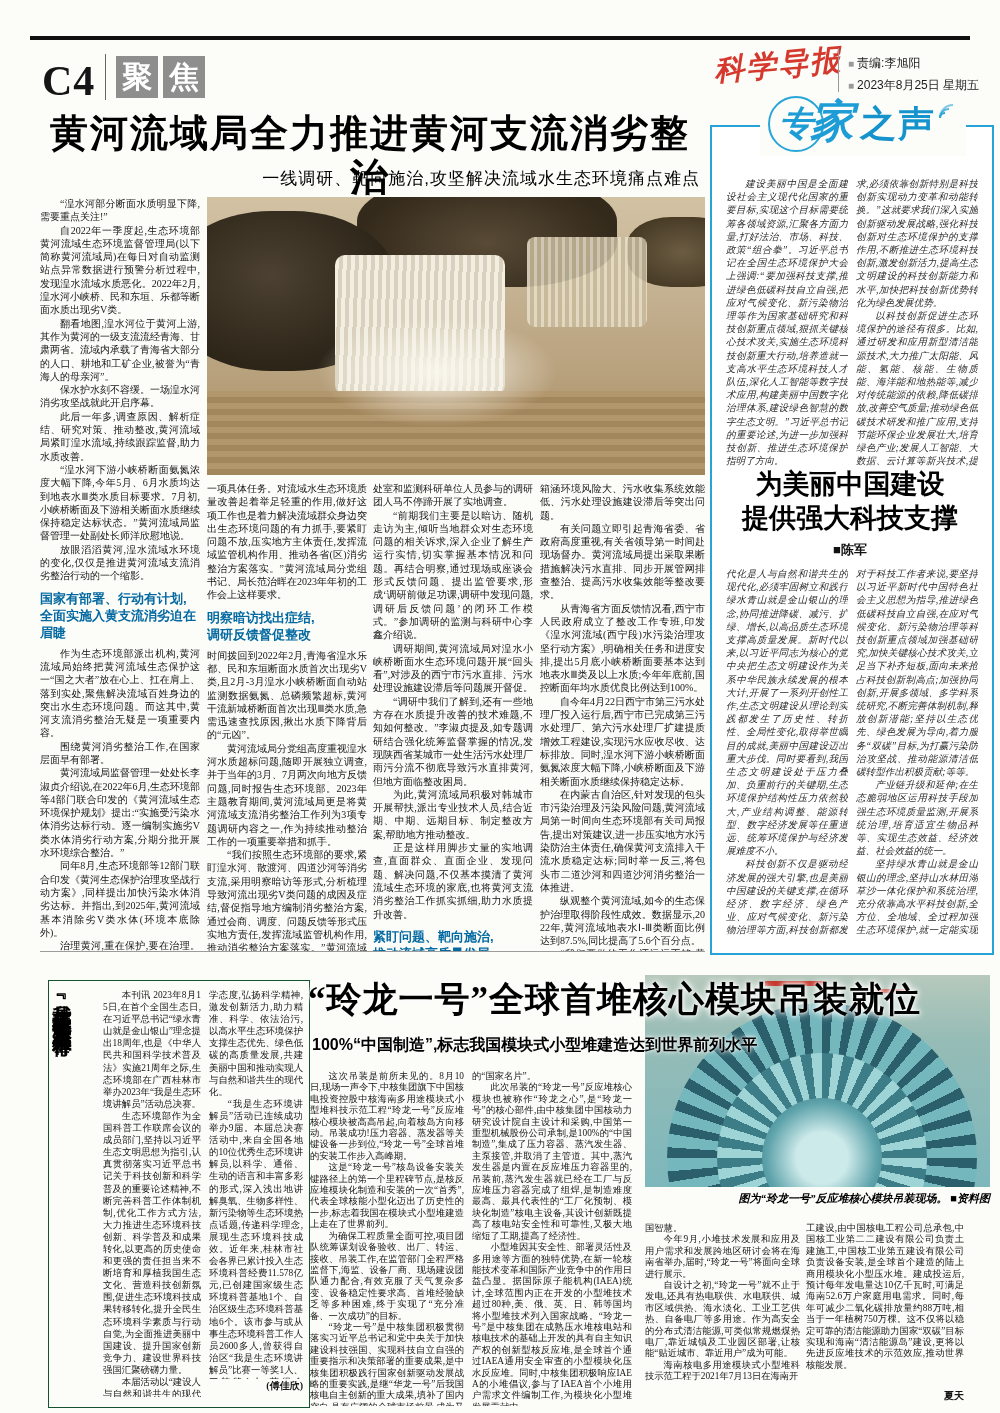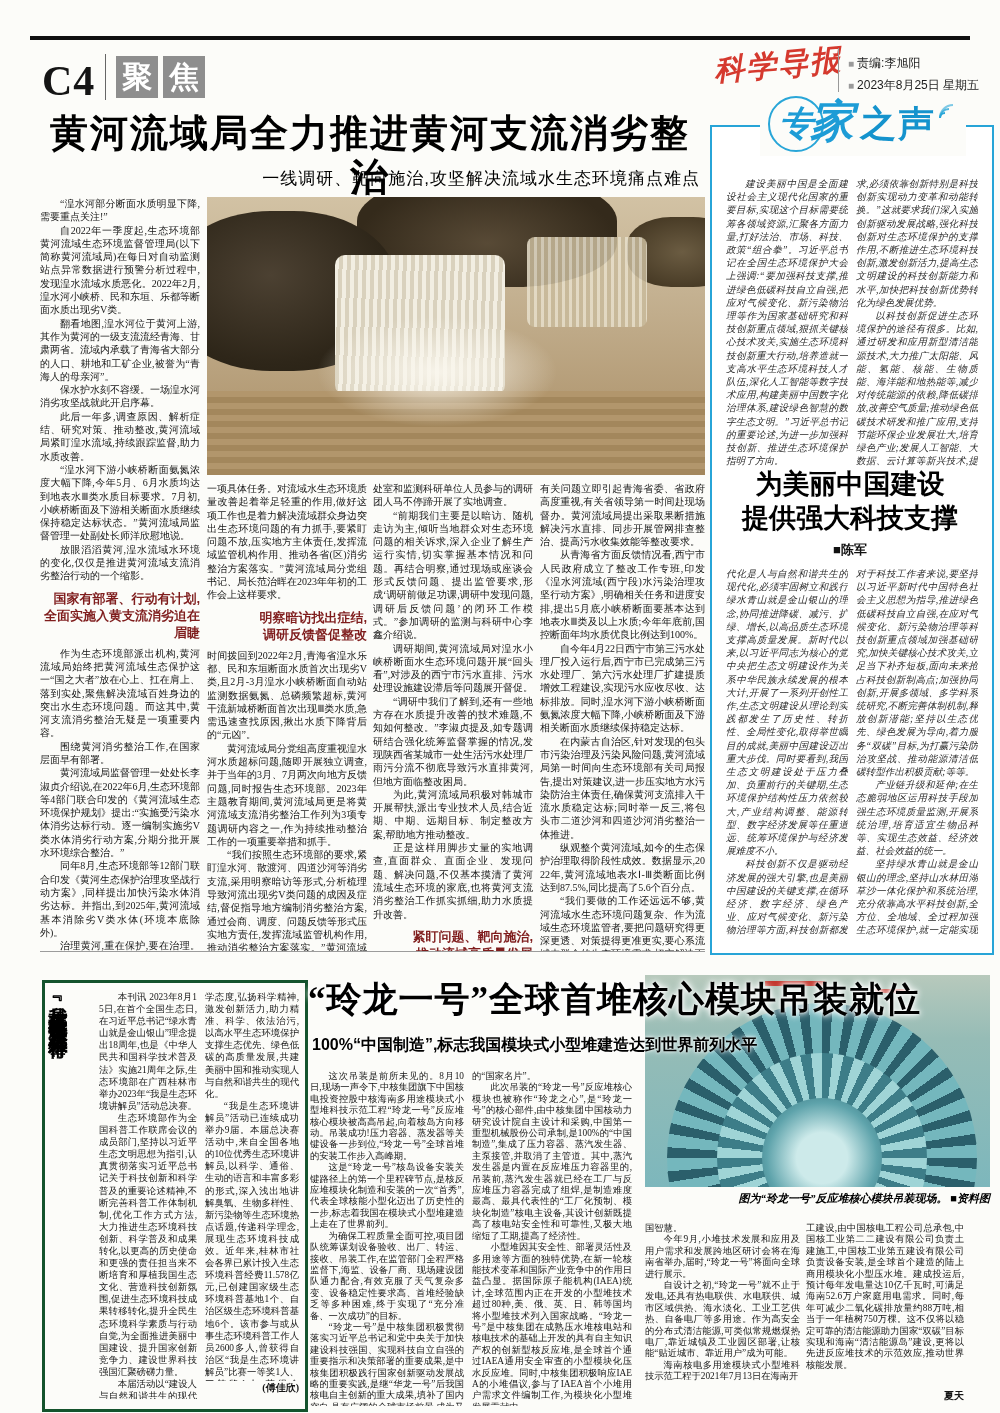--- a/index.html
+++ b/index.html
@@ -20,21 +20,21 @@
   .hdr-meta{left:848px;top:53px;font:12px/1.8 "Liberation Sans",sans-serif;color:#1c1c1c;white-space:nowrap;}
   .hdr-meta .sq{color:#9a9a9a;font-size:10px;margin-right:3px;}
   
   .main-headline{left:40px;top:112px;width:660px;text-align:center;
                  font:bold 38px/1.15 "Liberation Sans",sans-serif;letter-spacing:2px;color:#000;}
   .main-deck{left:40px;top:169px;width:660px;text-align:right;
              font:17px/1.2 "Liberation Sans",sans-serif;letter-spacing:1px;color:#000;}
   .bodycol{position:absolute;overflow:hidden;font:10px/13.3px "Liberation Serif",serif;}
   .bodycol p{margin:0;text-indent:2em;text-align:justify;word-break:break-all;}
   .cont p:first-child{text-indent:0;}
-  .inline-sub{font:bold 13px/17px "Liberation Sans",sans-serif;margin:7px 0 6px;color:#7f1d1d;text-align:right;}
+  .inline-sub{font:bold 13px/17px "Liberation Sans",sans-serif;margin:7px 0 6px;color:#0369a1;}
   
   .river-photo{left:207px;top:197px;width:498px;height:278px;overflow:hidden;
                background:linear-gradient(#d2c2a4 0%,#c4b191 35%,#b59d78 70%,#a78b62 100%);}
   .rp{position:absolute;}
   .rp-rock-l{left:-40px;top:14px;width:230px;height:160px;border-radius:45%;
              background:radial-gradient(ellipse at 45% 40%,#4c4132 0%,#2e2619 65%,#241e12 100%);}
   .rp-rock-m{left:150px;top:-20px;width:260px;height:110px;border-radius:40%;
              background:radial-gradient(ellipse at 50% 60%,#584a36 0%,#342a1b 70%);}
   .rp-falls{left:128px;top:58px;width:170px;height:140px;border-radius:10px;
             background:repeating-linear-gradient(92deg,#f2eee2 0 4px,#d9d1bd 4px 8px);}
@@ -56,21 +56,21 @@
   .logo-jia{color:#1d9cd6;font:bold italic 44px/1 "DejaVu Serif",serif;margin:-6px 0 0 -14px;}
   .logo-zhisheng{color:#1593cd;font:bold 36px/1 "Liberation Sans",sans-serif;letter-spacing:2px;margin-left:6px;}
   .sigicon{margin:-22px 0 0 2px;}
   .expcol{position:absolute;overflow:hidden;font:italic 9.6px/13.2px "Liberation Serif",serif;color:#2b2b2b;}
   .expcol p{margin:0;text-indent:2em;text-align:justify;word-break:break-all;}
   .exp-title{left:722px;top:468px;width:256px;text-align:center;
              font:bold 27px/1.25 "Liberation Sans",sans-serif;color:#000;}
   .exp-byline{left:722px;top:543px;width:256px;text-align:center;
               font:bold 13px/1 "Liberation Sans",sans-serif;color:#111;}
   
-  .award-box{left:42px;top:980px;width:260px;height:426px;border:3px solid #14532d;background:#fcfcf9;}
+  .award-box{left:48px;top:980px;width:260px;height:426px;border:1px solid #14532d;background:#fcfcf9;}
   .vtitle{position:absolute;left:4px;top:6px;height:412px;writing-mode:vertical-rl;text-orientation:upright;
           font:bold 19px/1 "Liberation Sans",sans-serif;letter-spacing:2px;color:#000;}
   .awardcol{position:absolute;overflow:hidden;font:9.4px/12.1px "Liberation Serif",serif;}
   .awardcol p{margin:0;text-indent:2em;text-align:justify;word-break:break-all;}
   .signoff{text-align:right;font-weight:bold;}
   
   .ll-wrap{left:308px;top:975px;width:682px;height:431px;}
   .reactor-photo{position:absolute;left:337px;top:0;width:345px;height:212px;overflow:hidden;
                  background:linear-gradient(#b7c9bc 0%,#96bcb6 30%,#7db7bc 100%);}
   .rx{position:absolute;border-radius:50%;}
@@ -176,20 +176,21 @@
       </div>
     <div class="inline-sub">
       <div>紧盯问题、靶向施治,</div>
       <div>推动流域高质量发展</div>
     </div>
 
   </div>
 
   <div class="bodycol cont" style="left:540px;top:482px;width:165px;height:469px;">
     <div class="cont">
+        <p>箱涵环境风险大、污水收集系统效能低、污水处理设施建设滞后等突出问题。</p>
         <p>有关问题立即引起青海省委、省政府高度重视,有关省领导第一时间赴现场督办。黄河流域局提出采取果断措施解决污水直排、同步开展管网排查整治、提高污水收集效能等整改要求。</p>
         <p>从青海省方面反馈情况看,西宁市人民政府成立了整改工作专班,印发《湟水河流域(西宁段)水污染治理攻坚行动方案》,明确相关任务和进度安排,提出5月底小峡桥断面要基本达到地表水Ⅲ类及以上水质;今年年底前,国控断面年均水质优良比例达到100%。</p>
         <p>自今年4月22日西宁市第三污水处理厂投入运行后,西宁市已完成第三污水处理厂、第六污水处理厂扩建提质增效工程建设,实现污水应收尽收、达标排放。同时,湟水河下游小峡桥断面氨氮浓度大幅下降,小峡桥断面及下游相关断面水质继续保持稳定达标。</p>
         <p>在内蒙古自治区,针对发现的包头市污染治理及污染风险问题,黄河流域局第一时间向生态环境部有关司局报告,提出对策建议,进一步压实地方水污染防治主体责任,确保黄河支流排入干流水质稳定达标;同时举一反三,将包头市二道沙河和四道沙河消劣整治一体推进。</p>
         <p>纵观整个黄河流域,如今的生态保护治理取得阶段性成效。数据显示,2022年,黄河流域地表水Ⅰ-Ⅲ类断面比例达到87.5%,同比提高了5.6个百分点。</p>
         <p>“我们要做的工作还远远不够,黄河流域水生态环境问题复杂、作为流域生态环境监管者,要把问题研究得更深更透、对策提得更准更实,要心系流域内群众的生态环境需求,切实解决百姓关注的突出生态环境问题,以钉钉子精神推动新时代黄河流域生态保护和高质量发展。”范治晖如是说。</p>
       </div>
 
   </div>
 

